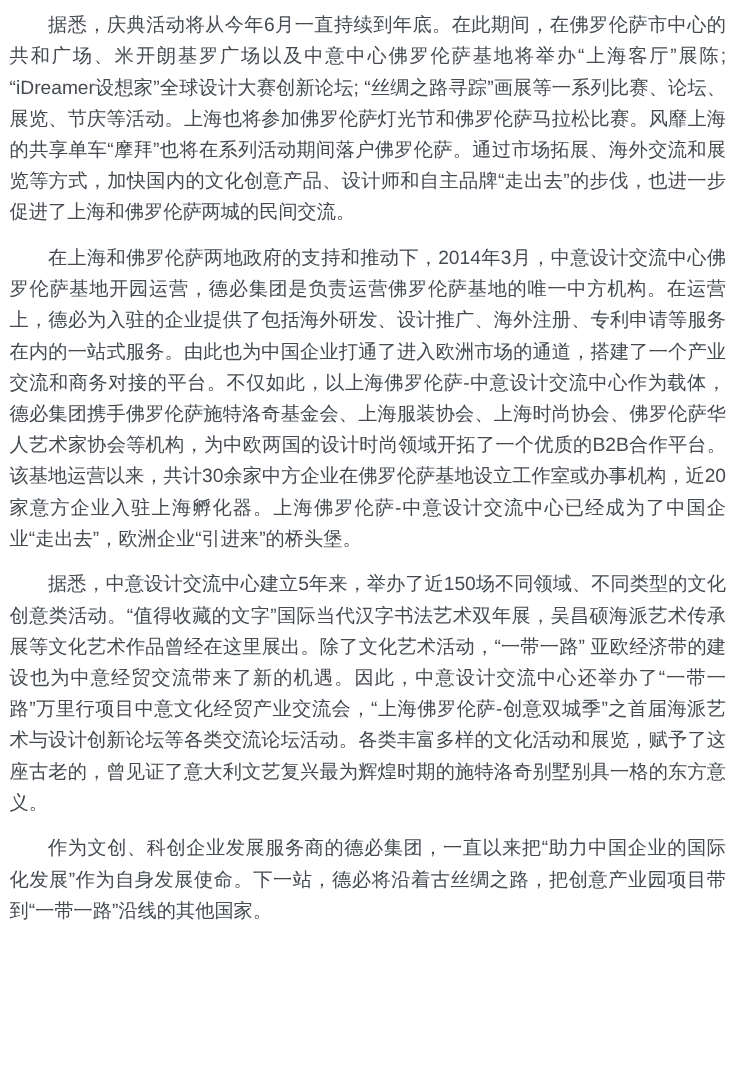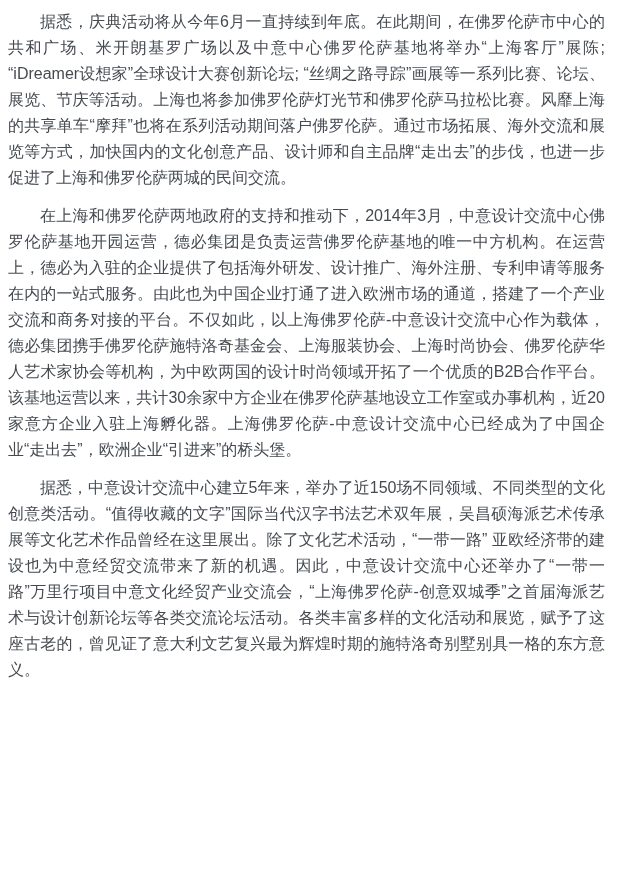--- a/index.html
+++ b/index.html
@@ -25,14 +25,15 @@
     text-indent: 2em;
   }
 </style>
 </head>
 <body>
 
 <div class="article">
   <p>据悉，庆典活动将从今年6月一直持续到年底。在此期间，在佛罗伦萨市中心的共和广场、米开朗基罗广场以及中意中心佛罗伦萨基地将举办“上海客厅”展陈; “iDreamer设想家”全球设计大赛创新论坛; “丝绸之路寻踪”画展等一系列比赛、论坛、展览、节庆等活动。上海也将参加佛罗伦萨灯光节和佛罗伦萨马拉松比赛。风靡上海的共享单车“摩拜”也将在系列活动期间落户佛罗伦萨。通过市场拓展、海外交流和展览等方式，加快国内的文化创意产品、设计师和自主品牌“走出去”的步伐，也进一步促进了上海和佛罗伦萨两城的民间交流。</p>
   <p>在上海和佛罗伦萨两地政府的支持和推动下，2014年3月，中意设计交流中心佛罗伦萨基地开园运营，德必集团是负责运营佛罗伦萨基地的唯一中方机构。在运营上，德必为入驻的企业提供了包括海外研发、设计推广、海外注册、专利申请等服务在内的一站式服务。由此也为中国企业打通了进入欧洲市场的通道，搭建了一个产业交流和商务对接的平台。不仅如此，以上海佛罗伦萨-中意设计交流中心作为载体，德必集团携手佛罗伦萨施特洛奇基金会、上海服装协会、上海时尚协会、佛罗伦萨华人艺术家协会等机构，为中欧两国的设计时尚领域开拓了一个优质的B2B合作平台。该基地运营以来，共计30余家中方企业在佛罗伦萨基地设立工作室或办事机构，近20家意方企业入驻上海孵化器。上海佛罗伦萨-中意设计交流中心已经成为了中国企业“走出去”，欧洲企业“引进来”的桥头堡。</p>
   <p>据悉，中意设计交流中心建立5年来，举办了近150场不同领域、不同类型的文化创意类活动。“值得收藏的文字”国际当代汉字书法艺术双年展，吴昌硕海派艺术传承展等文化艺术作品曾经在这里展出。除了文化艺术活动，“一带一路” 亚欧经济带的建设也为中意经贸交流带来了新的机遇。因此，中意设计交流中心还举办了“一带一路”万里行项目中意文化经贸产业交流会，“上海佛罗伦萨-创意双城季”之首届海派艺术与设计创新论坛等各类交流论坛活动。各类丰富多样的文化活动和展览，赋予了这座古老的，曾见证了意大利文艺复兴最为辉煌时期的施特洛奇别墅别具一格的东方意义。</p>
+  <p>作为文创、科创企业发展服务商的德必集团，一直以来把“助力中国企业的国际化发展”作为自身发展使命。下一站，德必将沿着古丝绸之路，把创意产业园项目带到“一带一路”沿线的其他国家。</p>
 
 </div>
 
 </body></html>

